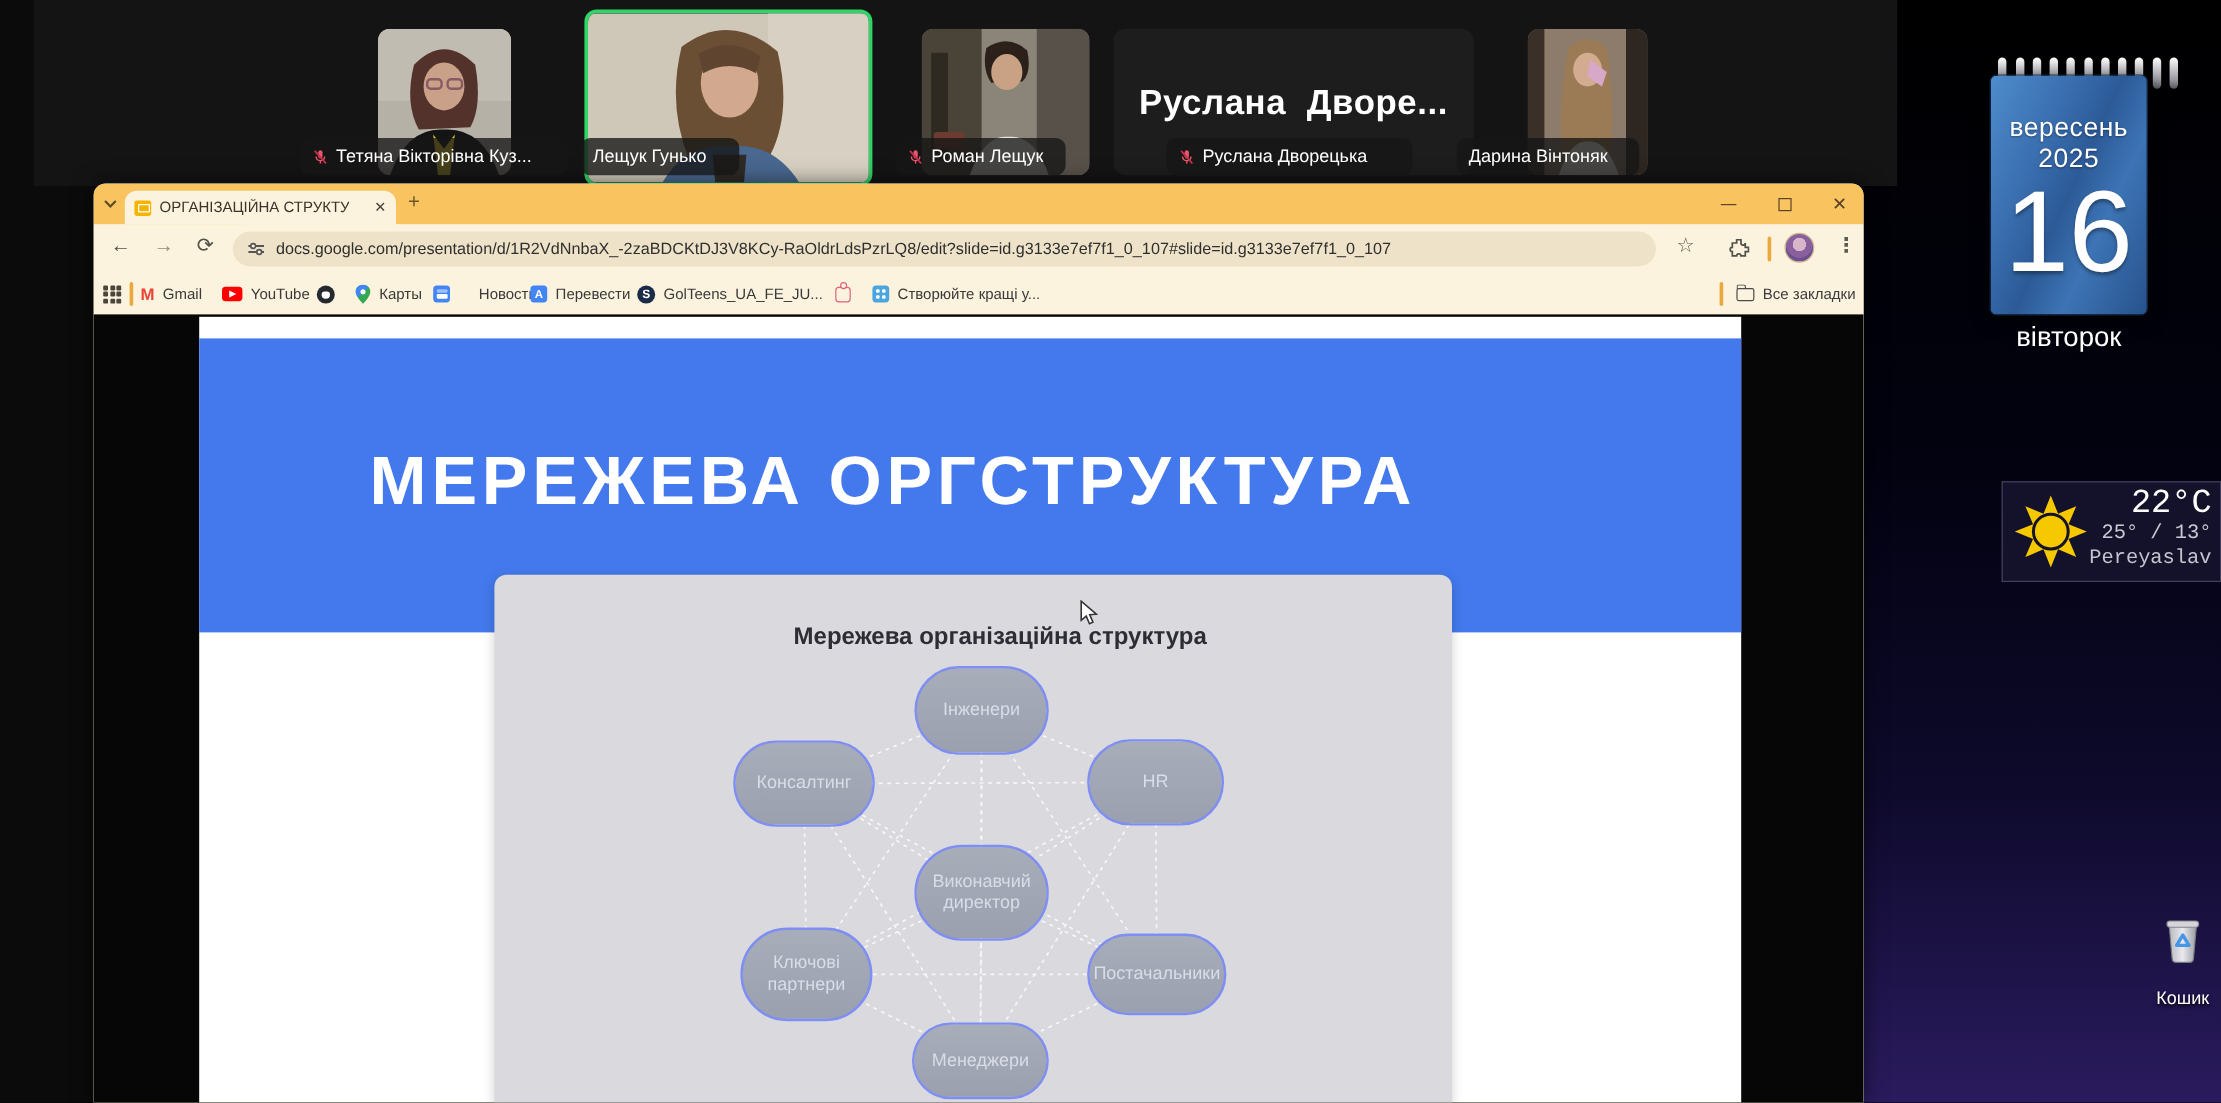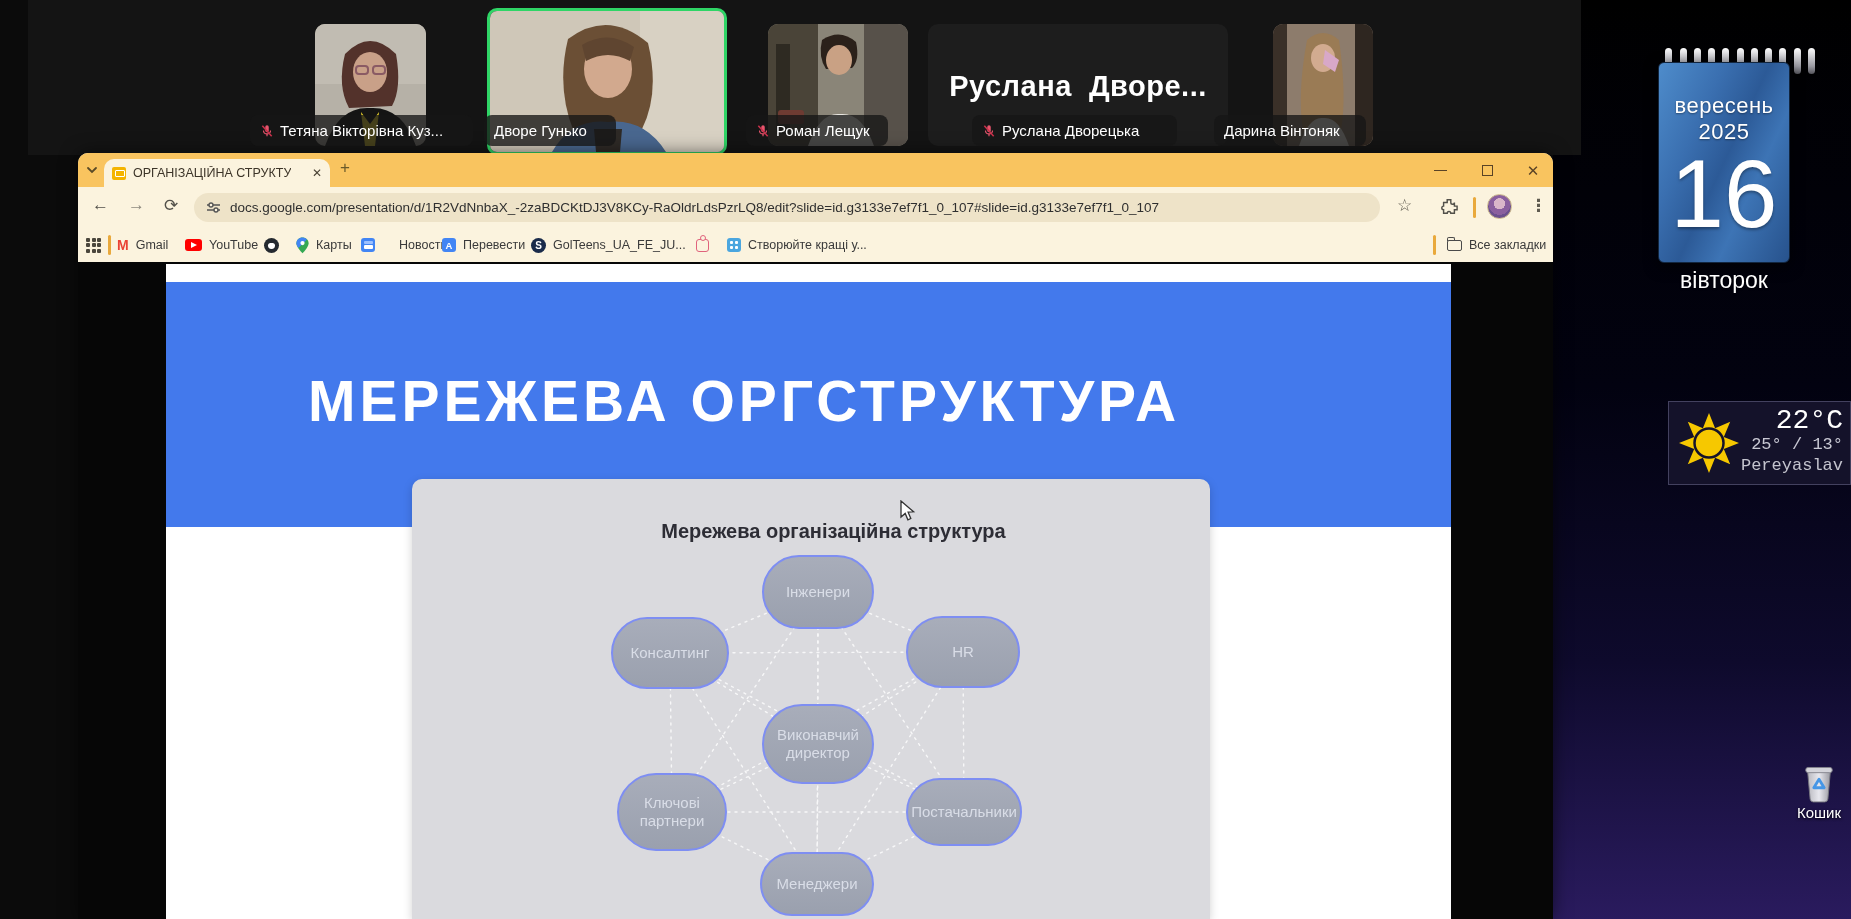--- a/index.html
+++ b/index.html
@@ -18,21 +18,21 @@
   .cal-month { margin-top:30px; font-size:22px; letter-spacing:.5px; text-shadow:0 1px 2px rgba(0,0,0,.4);}
   .cal-day { font-size:96px; line-height:1.02; font-weight:400; text-shadow:0 2px 3px rgba(0,0,0,.35);}
   .cal-weekday { font-size:23px; text-shadow:0 1px 2px rgba(0,0,0,.4);margin-top:24px;}
   .weather { position:absolute; left:115px; top:401px; width:183px; height:84px; background:#14122a;
     border:1px solid #43415f; display:flex; align-items:center; }
   .weather-texts { position:absolute; right:7px; top:4px; text-align:right; color:#fff;font-family:Liberation Mono, monospace; }
   .w-temp { font-size:28px; line-height:1.05; }
   .w-range { font-size:17px; color:#c9c9d4; line-height:1.2; }
   .w-city { font-size:17px; color:#c4c4ce; line-height:1.2; }
   .recycle { position:absolute; left:237px; top:764px; width:58px; text-align:center; }
-  .recycle-label { margin-top:0; font-size:15px; color:#fff; text-shadow:0 1px 3px #000; }
+  .recycle-label { margin-top:20px; font-size:15px; color:#fff; text-shadow:0 1px 3px #000; }
 
   
   .vtile { position:absolute; border-radius:10px; overflow:hidden; background:#1d1d1d; }
   .vtile svg { display:block; width:100%; height:100%; }
   .active-tile { border:3px solid #2fd566; }
   .name-pill { position:absolute; top:115px; height:31px; display:flex; align-items:center; gap:6px;
     padding:0 10px; background:rgba(22,22,22,.78); border-radius:8px; color:#fff; font-size:15px;
     white-space:nowrap; overflow:hidden; z-index:5; }
   .big-name { position:absolute; left:900px; top:70px; width:300px; text-align:center; color:#fff;
     font-size:29px; font-weight:bold; white-space:pre; letter-spacing:.5px; }
@@ -217,21 +217,21 @@
     <div class="name-pill" style="left:222px;width:223px;">
       <svg class="mic-off" viewBox="0 0 24 24">
         <path fill="#e8556d" d="M12 14a3 3 0 0 0 3-3V5a3 3 0 0 0-6 0v6a3 3 0 0 0 3 3z"></path>
         <path fill="#e8556d" d="M17 11a5 5 0 0 1-10 0H5a7 7 0 0 0 6 6.9V21h2v-3.1A7 7 0 0 0 19 11h-2z"></path>
         <line x1="4" y1="3" x2="20" y2="21" stroke="#c9314b" stroke-width="2.6"></line>
       </svg>
       <span>Тетяна Вікторівна Куз...</span>
     </div>
 
     <div class="name-pill" style="left:456px;width:132px;">
-      <span>Дворе Гунько</span>
+      <span>Лещук Гунько</span>
     </div>
 
     <div class="name-pill" style="left:718px;width:142px;">
       <svg class="mic-off" viewBox="0 0 24 24">
         <path fill="#e8556d" d="M12 14a3 3 0 0 0 3-3V5a3 3 0 0 0-6 0v6a3 3 0 0 0 3 3z"></path>
         <path fill="#e8556d" d="M17 11a5 5 0 0 1-10 0H5a7 7 0 0 0 6 6.9V21h2v-3.1A7 7 0 0 0 19 11h-2z"></path>
         <line x1="4" y1="3" x2="20" y2="21" stroke="#c9314b" stroke-width="2.6"></line>
       </svg>
       <span>Роман Лещук</span>
     </div>

